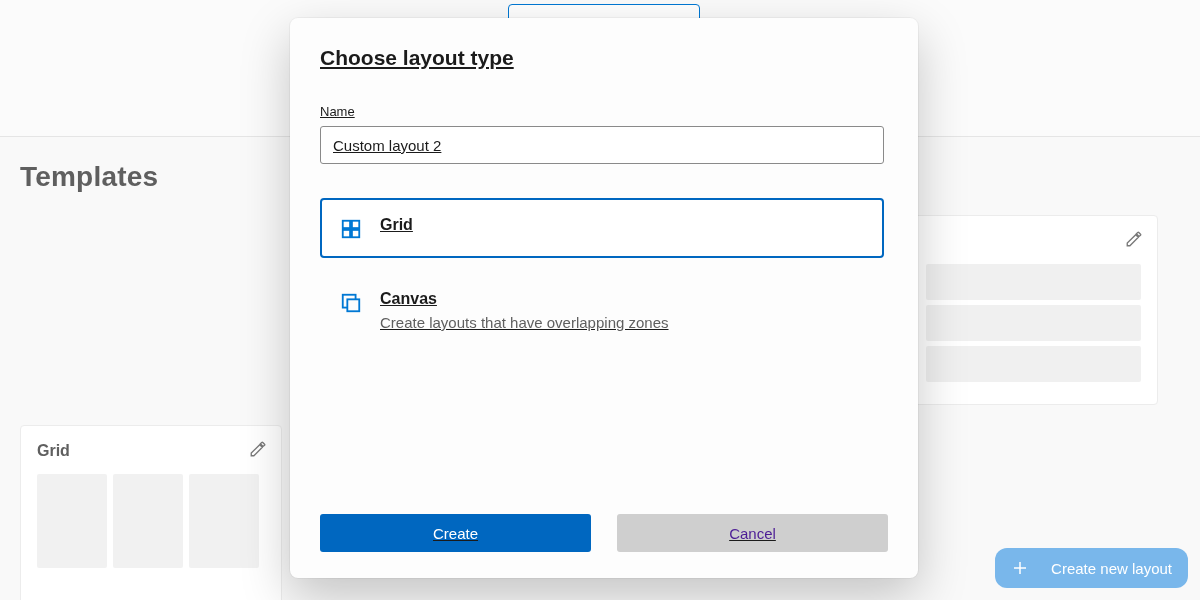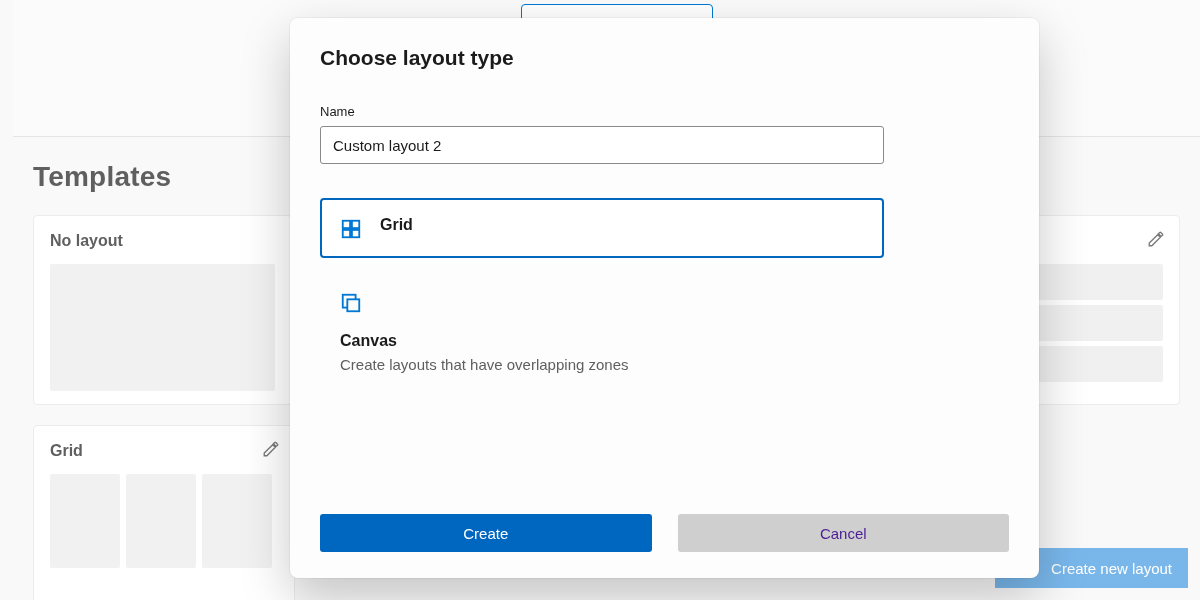--- a/index.html
+++ b/index.html
@@ -10,21 +10,20 @@
       width: 1200px;
       height: 600px;
       overflow: hidden;
       position: relative;
     }
 
     
     .bg-page {
       position: absolute;
       inset: 0;
-      margin-left: 13px;
     }
     .bg-top-stripe {
       height: 137px;
       border-bottom: 1px solid #e5e5e5;
       background: #fbfbfb;
       position: relative;
     }
     .bg-top-tab {
       position: absolute;
       top: 4px;
@@ -108,43 +107,44 @@
       background: #f1f1f1;
       border-radius: 2px;
     }
     .bg-create-btn {
       position: absolute;
       bottom: 12px;
       right: 12px;
       background: #79b7eb;
       color: #fff;
       border: none;
-      border-radius: 0;
+      border-radius: 12px;
       padding: 11px 16px;
       font-size: 15px;
       display: flex;
       align-items: center;
       gap: 22px;
       cursor: pointer;
     }
     .bg-create-btn svg { stroke: #fff; }
 
     
     .dialog {
       position: absolute;
       top: 18px;
       left: 290px;
-      width: 749px;
+      width: 628px;
       height: 560px;
       background: #fdfdfd;
       border-radius: 8px;
       box-shadow: 0 18px 50px rgba(0,0,0,0.22), 0 0 0 1px rgba(0,0,0,0.04);
       padding: 28px 30px 26px 30px;
       display: flex;
       flex-direction: column;
+      text-decoration: underline;
     }
     .dialog-title {
       font-size: 21px;
       font-weight: 600;
       color: #1b1b1b;
       margin-bottom: 34px;
     }
     .field-label {
       font-size: 13px;
       color: #1b1b1b;
@@ -173,21 +173,20 @@
       gap: 18px;
       cursor: pointer;
       margin-bottom: 14px;
     }
     .option.selected {
       border: 2px solid #0067c0;
       background: #fff;
     }
     .option:not(.selected) {
       border: 2px solid transparent;
-      flex-direction: column;
     }
     .option-icon {
       flex: 0 0 auto;
       width: 22px;
       height: 22px;
       margin-top: 2px;
     }
     .option-text {
       flex: 1;
     }
@@ -227,24 +226,20 @@
 </head>
 <body>
 
 <div class="bg-page">
   <div class="bg-top-stripe">
     <div class="bg-top-tab"></div>
   </div>
   <div class="bg-content">
     <div class="bg-templates-title">Templates</div>
     <div class="bg-cards-row">
-      <div class="bg-card" style="position:relative;">
-        <div class="bg-card-title">No layout</div>
-        <div class="bg-preview-placeholder"></div>
-      </div>
 
       <div class="bg-card-wide">
         <div class="bg-card-title" style="text-align:left; margin-left: 330px;">ws</div>
         <svg class="bg-card-edit" width="18" height="18" viewBox="0 0 24 24" fill="none" stroke="#787878" stroke-width="1.8">
             <path d="M3 17.5V21h3.5L17.8 9.7l-3.5-3.5L3 17.5zM20.7 7c.4-.4.4-1 0-1.4l-2.3-2.3c-.4-.4-1-.4-1.4 0l-1.8 1.8 3.5 3.5L20.7 7z"></path>
           </svg>
         <div class="bg-rows-preview">
           <div class="bg-row"></div>
           <div class="bg-row"></div>
           <div class="bg-row"></div>

